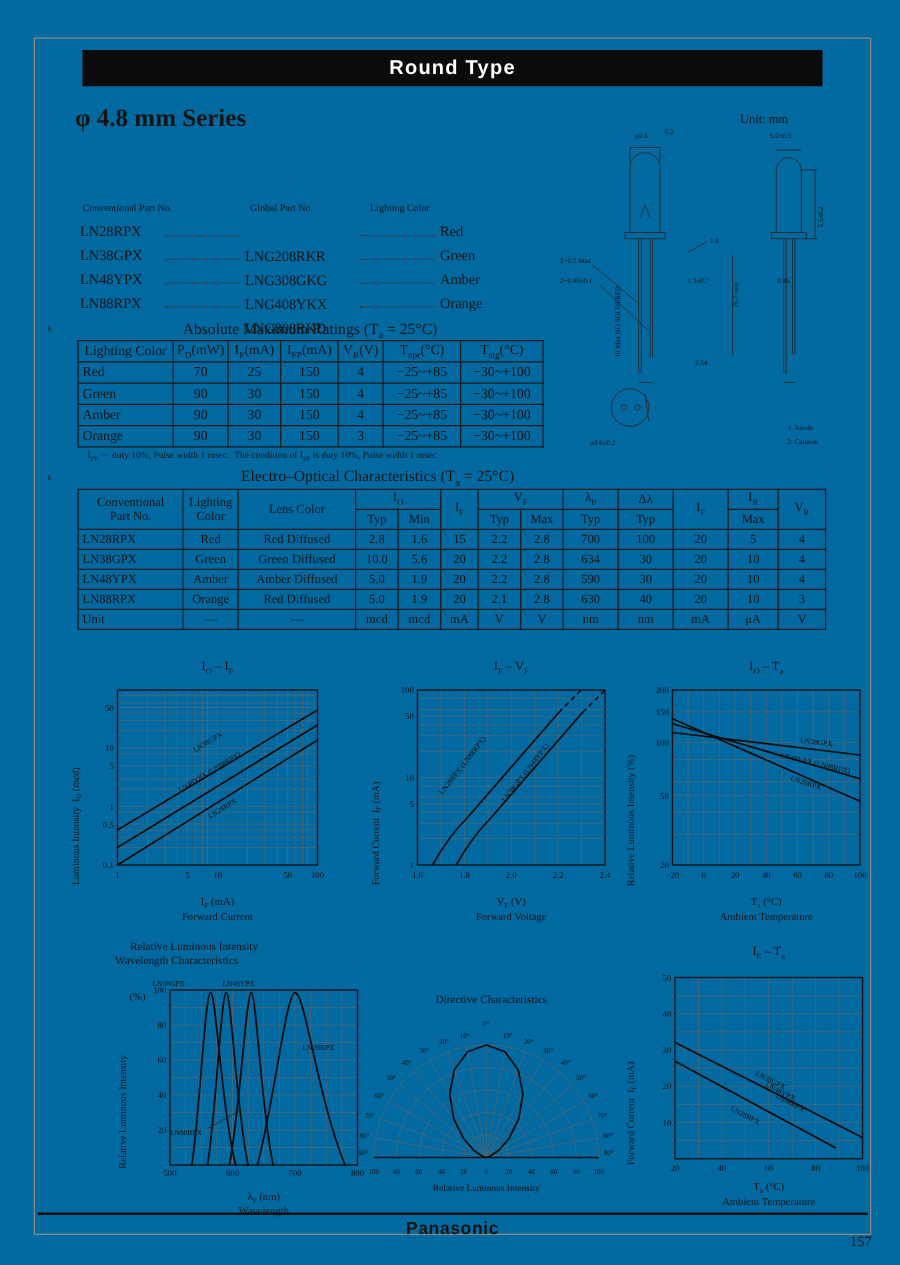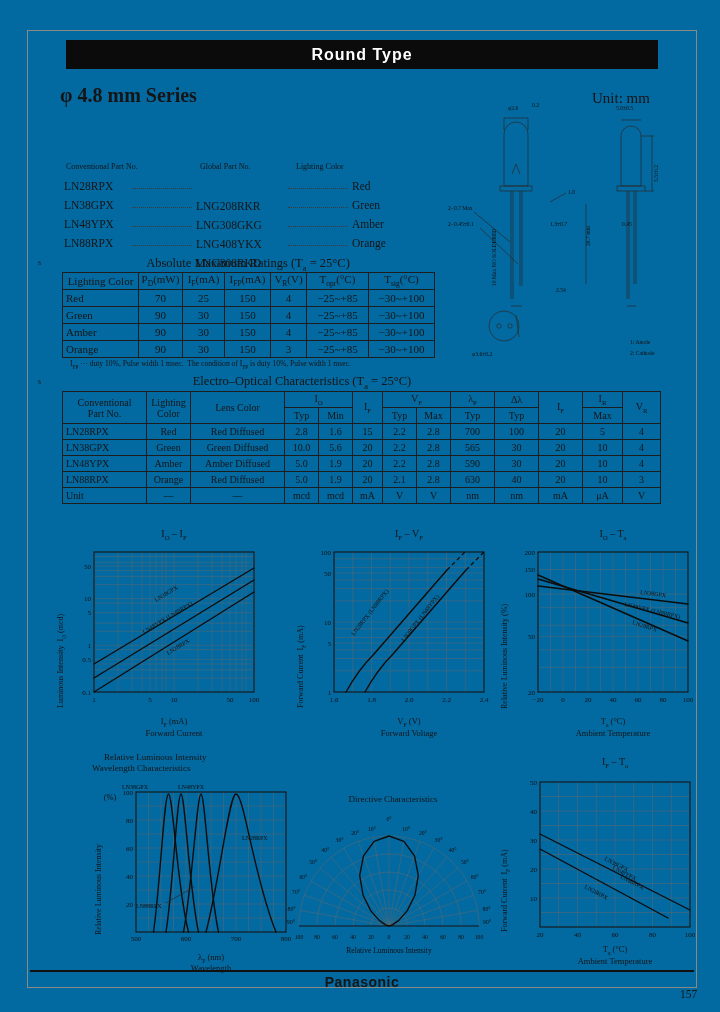--- a/index.html
+++ b/index.html
@@ -1,21 +1,21 @@
 <!DOCTYPE html>
 <html><head>
 <meta charset="utf-8">
 <style>
   html,body{margin:0;padding:0;background:#888;}
   .page{position:relative;width:720px;height:1012px;background:#0369a1;font-family:"Liberation Serif",serif;color:#151515;overflow:hidden;}
   .t{position:absolute;}
   .scanborder{border:1px solid #8a8a85;}
   .banner{background:#0b0b0b;color:#fff;font-family:"Liberation Sans",sans-serif;font-weight:bold;font-size:16px;text-align:center;line-height:29px;letter-spacing:1px;}
   .sertitle{font-size:20px;font-weight:600;}
-  .small{font-size:15px;}
+  .small{font-size:10px;}
   .plhead{font-size:8px;}
   .prow{display:flex;width:340px;font-size:11.5px;height:19px;align-items:center;}
   .ldr{flex:1;border-bottom:1.6px dotted #3a3a3a;margin:0 4px;transform:translateY(2px);height:1px;}
   .c1w{width:64px;}.c2w{width:88px;margin-top:40px;}.c3w{width:52px;}
   table{border-collapse:collapse;table-layout:fixed;}
   .amr th,.amr td{border:1px solid #1d1d1d;font-size:11px;padding:0 2px;height:16px;text-align:center;font-weight:normal;}
   .eo th,.eo td{border:1px solid #1d1d1d;font-size:10px;padding:0 1px;height:15px;text-align:center;font-weight:normal;}
   .la{text-align:left !important;padding-left:3px !important;}
   sub{font-size:68%;}
   .sect{font-size:12.5px;text-align:center;}
@@ -259,21 +259,21 @@
     </tr>
     <tr>
       <td class="la">LN38GPX</td>
           <td>Green</td>
           <td>Green Diffused</td>
           <td>10.0</td>
           <td>5.6</td>
           <td>20</td>
           <td>2.2</td>
           <td>2.8</td>
-          <td>565</td>
+          <td>634</td>
           <td>30</td>
           <td>20</td>
           <td>10</td>
           <td>4</td>
     </tr>
     <tr>
       <td class="la">LN48YPX</td>
           <td>Amber</td>
           <td>Amber Diffused</td>
           <td>5.0</td>

